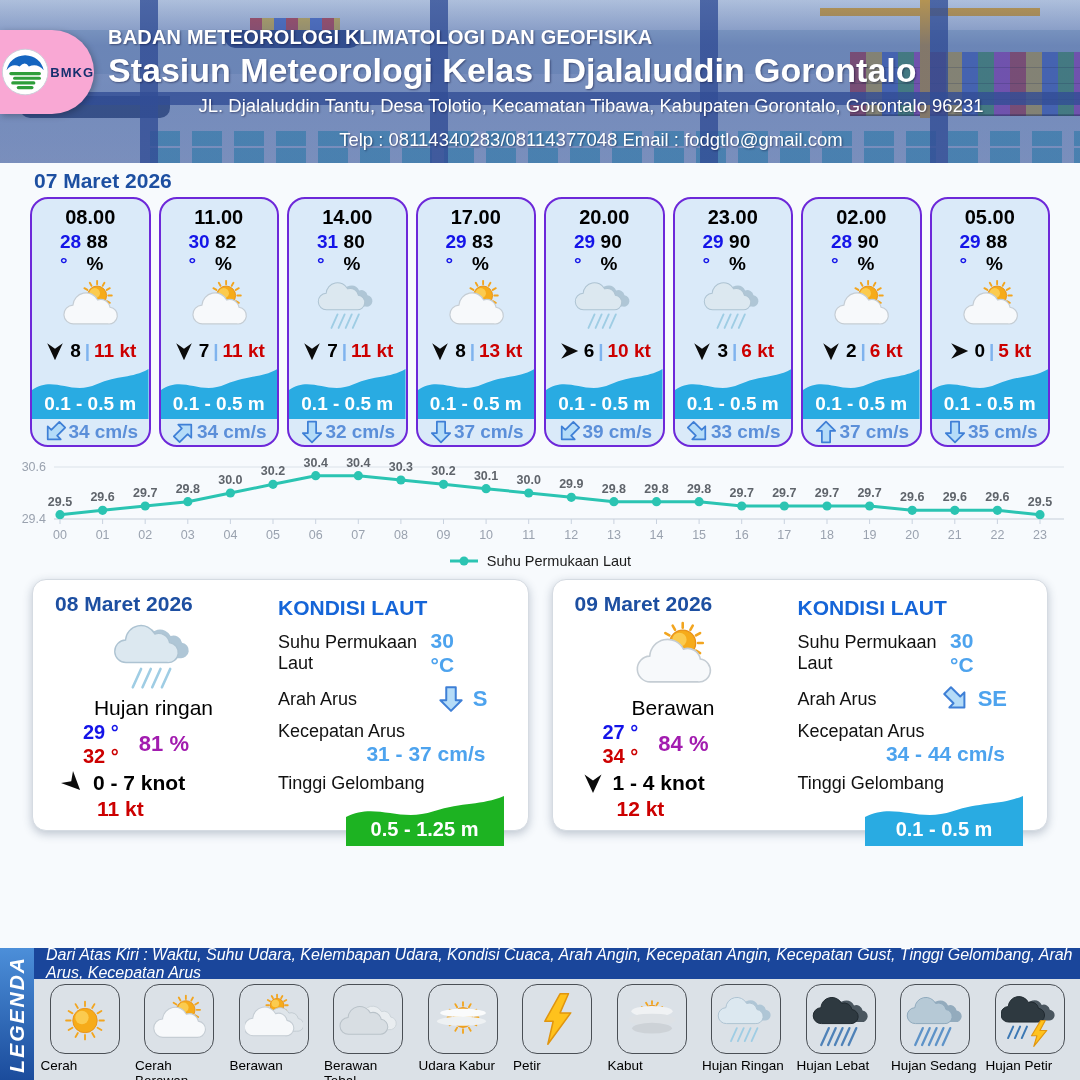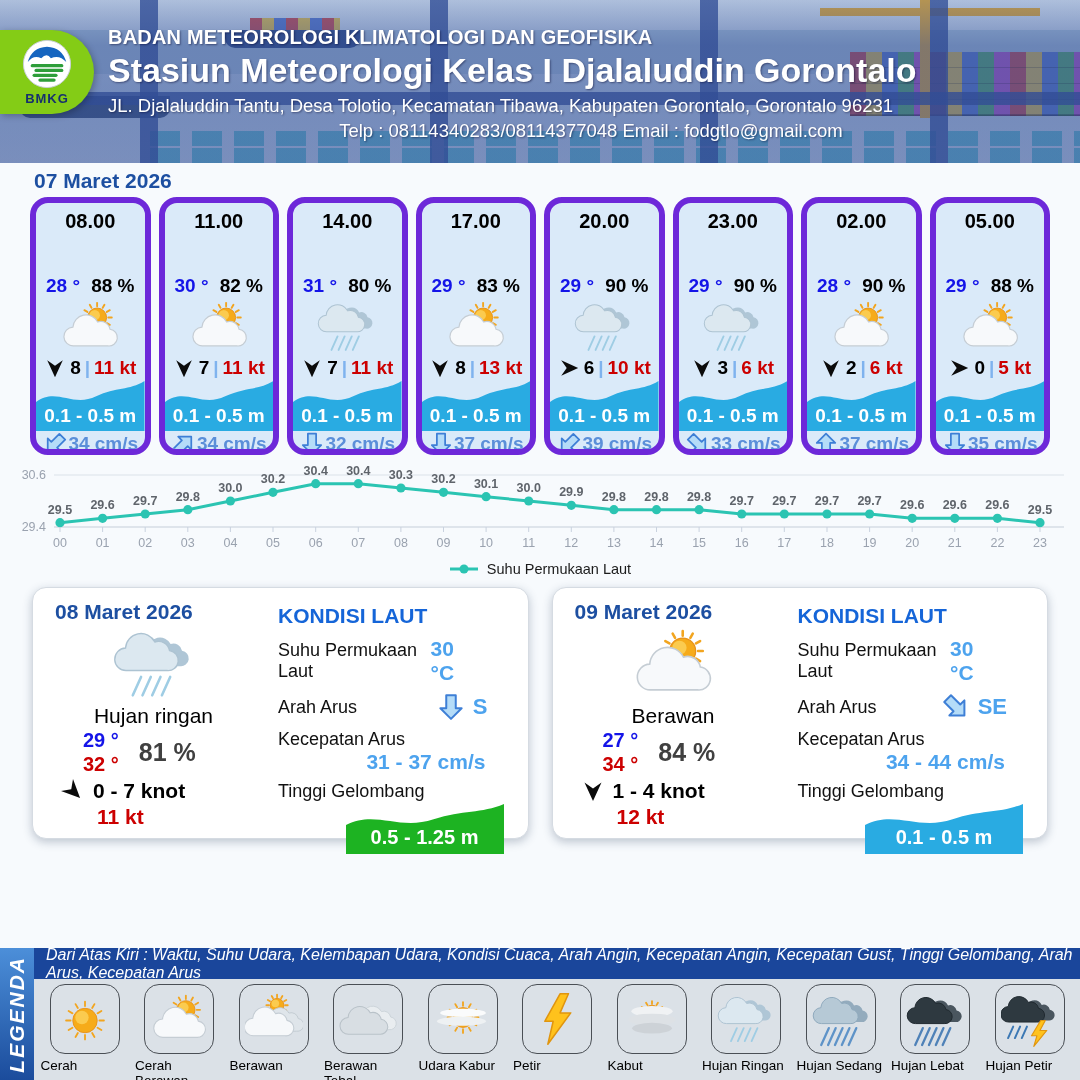--- a/index.html
+++ b/index.html
@@ -23,47 +23,47 @@
     background:repeating-linear-gradient(0deg,rgba(0,0,0,.22) 0 1.5px,transparent 1.5px 16px);}
   .crane-v{position:absolute;right:150px;top:0;width:10px;height:118px;background:#E2AC35;}
   .crane-h{position:absolute;right:40px;top:8px;width:220px;height:8px;background:#E2AC35;}
   .chairs{position:absolute;left:150px;right:0;height:15px;opacity:.95;
     background:repeating-linear-gradient(90deg,#5FBECD 0 30px,transparent 30px 42px);}
   .r1{bottom:17px;} .r2{bottom:0;}
   .mullion{position:absolute;top:0;bottom:0;width:18px;background:rgba(47,79,149,.8);}
   .m1{left:140px;} .m2{left:430px;} .m3{left:700px;} .m4{left:930px;}
   .mull-h{position:absolute;left:0;right:0;top:92px;height:13px;background:rgba(47,79,149,.8);}
   .overlay{position:absolute;inset:0;background:linear-gradient(180deg,rgba(60,84,160,.28) 0%,rgba(52,76,150,.55) 28%,rgba(52,76,150,.55) 100%);}
-  .hdr-capsule{position:absolute;left:0;top:30px;width:94px;height:84px;background:#84cc16;
-    border-radius:0 42px 42px 0;z-index:3;display:flex;flex-direction:column;align-items:center;justify-content:center;
+  .hdr-capsule{position:absolute;left:0;top:30px;width:94px;height:84px;background:#f9a8d4;
+    border-radius:0 42px 42px 0;z-index:3;display:flex;flex-direction:row;align-items:center;justify-content:center;
     box-shadow:2px 2px 6px rgba(0,0,0,.25);}
   .logo-txt{font-size:13px;font-weight:bold;color:#16306E;letter-spacing:1px;margin-top:1px;}
   .hdr-text{position:absolute;left:108px;right:6px;top:26px;z-index:3;color:#fff;text-shadow:1px 1px 2px rgba(0,0,40,.45);}
   .h-agency{font-size:20px;font-weight:bold;letter-spacing:.2px;}
   .h-station{font-size:34px;font-weight:bold;margin-top:2px;}
-  .h-address{font-size:18.5px;margin-top:5px;text-align:left;}
-  .h-contact{font-size:18.5px;margin-top:3px;text-align:center;}
+  .h-address{font-size:18.5px;margin-top:5px;text-align:center;}
+  .h-contact{font-size:18.5px;margin-top:12px;text-align:center;}
 
   
   .titleblock{flex:0 0 auto;text-align:center;padding-top:12px;height:104px;}
   .t-main{font-size:40px;font-weight:800;color:#1750B0;letter-spacing:.5px;
     text-shadow:2px 2px 0 #fff,-2px -2px 0 #fff,3px 3px 4px rgba(20,60,130,.25);}
   .t-sub{font-size:30px;font-weight:bold;color:#4D94DB;margin-top:2px;}
   .validity{display:flex;justify-content:center;gap:110px;font-size:20px;color:#000;margin-top:9px;}
   .v-label{font-weight:bold;}
   .v-val{margin-left:8px;}
 
   
   .fsec{flex:0 0 auto;}
   .f-date{color:#1D4FA1;font-weight:bold;font-size:21px;margin:6px 0 4px 34px;}
   .cards{display:grid;grid-template-columns:repeat(8,1fr);gap:8px;margin:0 30px;}
-  .card{background:#DAEAF9;border:6px solid #6d28d9;border-radius:18px;overflow:hidden;height:246px;
+  .card{background:#DAEAF9;border:2px solid #6d28d9;border-radius:18px;overflow:hidden;height:246px;
     display:flex;flex-direction:column;}
   .c-time{font-weight:bold;font-size:20px;text-align:center;margin-top:7px;}
-  .c-th{display:flex;justify-content:space-between;padding:2px 10px 0;font-weight:bold;font-size:19px;margin-top:40px;}
+  .c-th{display:flex;justify-content:space-between;padding:2px 28px 0;font-weight:bold;font-size:19px;}
   .c-temp{color:#1414E8;} .c-hum{color:#000000;}
   .c-icon{height:62px;display:flex;justify-content:center;align-items:center;}
   .c-wind{display:flex;align-items:center;justify-content:center;gap:4px;font-size:19px;font-weight:bold;height:36px;}
   .c-sep{color:#7FB3EE;}
   .c-gust{color:#CC0000;}
   .c-wave{position:relative;height:52px;flex:0 0 auto;}
   .c-wave svg{position:absolute;inset:0;width:100%;height:100%;}
   .c-wave span{position:absolute;left:0;right:0;bottom:4px;text-align:center;color:#fff;font-weight:bold;font-size:19px;}
   .c-cur{display:flex;align-items:center;justify-content:center;gap:0;flex:1;}
   .c-curval{color:#5B8FD9;font-weight:bold;font-size:19px;}
@@ -78,21 +78,21 @@
   
   .panels{display:grid;grid-template-columns:1fr 1fr;gap:23px;margin:10px 32px 0;flex:0 0 auto;}
   .panel{height:234px;background:#fff;border:1px solid #D5DBE2;border-radius:14px;
     box-shadow:0 3px 10px rgba(40,60,90,.28);display:grid;grid-template-columns:225px 1fr;padding:8px 12px 8px 8px;}
   .p-date{color:#1D4FA1;font-weight:bold;font-size:21px;margin:4px 0 0 14px;}
   .p-icon{height:80px;display:flex;justify-content:center;align-items:center;}
   .p-cond{text-align:center;font-size:21px;}
   .p-th{display:flex;align-items:center;margin-left:42px;gap:20px;}
   .p-temps{display:flex;flex-direction:column;font-weight:bold;font-size:20px;line-height:1.2;}
   .p-tmin{color:#1414E8;} .p-tmax{color:#CC0000;}
-  .p-hum{color:#404040;font-weight:bold;font-size:25px;}
+  .p-hum{color:#a21caf;font-weight:bold;font-size:22px;}
   .p-wind{display:flex;align-items:center;gap:8px;margin:3px 0 0 20px;font-weight:bold;font-size:21px;}
   .p-gust{color:#CC0000;font-weight:bold;font-size:21px;margin:2px 0 0 56px;}
   .p-sea{display:flex;flex-direction:column;}
   .s-title{color:#1565D8;font-weight:bold;font-size:21px;margin:8px 0 2px 12px;}
   .s-row{display:flex;justify-content:space-between;align-items:center;margin:7px 12px 0 12px;}
   .s-label{font-size:18px;color:#111;}
   .s-val{color:#4DA3EE;font-weight:bold;font-size:21px;margin-right:28px;}
   .s-dir{display:flex;align-items:center;gap:7px;color:#4DA3EE;font-weight:bold;font-size:22px;margin-right:16px;}
   .s-speed{color:#4DA3EE;font-weight:bold;font-size:21px;text-align:right;margin:0 30px 0 0;}
   .s-wave{position:relative;width:158px;height:52px;margin:0 12px 0 auto;}
@@ -973,55 +973,55 @@
                 <line x1="44" y1="50" x2="36.35" y2="67" stroke="#9FCDE4" stroke-width="2.4" stroke-linecap="round"></line>
                 <line x1="53" y1="50" x2="45.35" y2="67" stroke="#9FCDE4" stroke-width="2.4" stroke-linecap="round"></line>
               </svg>
             </div>
             <div class="lg-label">Hujan Ringan</div>
           </div>
           <div class="lg-item">
             <div class="lg-box">
               <svg width="58" height="58" viewBox="0 0 76 76">
                 <g transform="translate(28,42) scale(0.66)">
+                  <path d="M8,0 a13,13 0 0 1 -1,-26 a18,18 0 0 1 34,-7 a13,13 0 0 1 17,10 a11,11 0 0 1 -3,23 z" fill="#4A565F"></path>
+                </g>
+                <g transform="translate(6,44) scale(0.8)">
+                  <path d="M8,0 a13,13 0 0 1 -1,-26 a18,18 0 0 1 34,-7 a13,13 0 0 1 17,10 a11,11 0 0 1 -3,23 z" fill="#2E3940" stroke="#1F282E" stroke-width="1.6"></path>
+                </g>
+                <line x1="22" y1="50" x2="12.1" y2="72" stroke="#4F82B8" stroke-width="3" stroke-linecap="round"></line>
+                <line x1="31" y1="50" x2="21.1" y2="72" stroke="#4F82B8" stroke-width="3" stroke-linecap="round"></line>
+                <line x1="40" y1="50" x2="30.1" y2="72" stroke="#4F82B8" stroke-width="3" stroke-linecap="round"></line>
+                <line x1="49" y1="50" x2="39.1" y2="72" stroke="#4F82B8" stroke-width="3" stroke-linecap="round"></line>
+                <line x1="58" y1="50" x2="48.1" y2="72" stroke="#4F82B8" stroke-width="3" stroke-linecap="round"></line>
+              </svg>
+            </div>
+            <div class="lg-label">Hujan Lebat</div>
+          </div>
+          <div class="lg-item">
+            <div class="lg-box">
+              <svg width="58" height="58" viewBox="0 0 76 76">
+                <g transform="translate(28,42) scale(0.66)">
                   <path d="M8,0 a13,13 0 0 1 -1,-26 a18,18 0 0 1 34,-7 a13,13 0 0 1 17,10 a11,11 0 0 1 -3,23 z" fill="#93ABBD"></path>
                 </g>
                 <g transform="translate(6,44) scale(0.8)">
                   <path d="M8,0 a13,13 0 0 1 -1,-26 a18,18 0 0 1 34,-7 a13,13 0 0 1 17,10 a11,11 0 0 1 -3,23 z" fill="#B6C9D6" stroke="#8EA9BC" stroke-width="1.6"></path>
                 </g>
                 <line x1="22" y1="50" x2="12.1" y2="72" stroke="#5E93C8" stroke-width="3" stroke-linecap="round"></line>
                 <line x1="31" y1="50" x2="21.1" y2="72" stroke="#5E93C8" stroke-width="3" stroke-linecap="round"></line>
                 <line x1="40" y1="50" x2="30.1" y2="72" stroke="#5E93C8" stroke-width="3" stroke-linecap="round"></line>
                 <line x1="49" y1="50" x2="39.1" y2="72" stroke="#5E93C8" stroke-width="3" stroke-linecap="round"></line>
                 <line x1="58" y1="50" x2="48.1" y2="72" stroke="#5E93C8" stroke-width="3" stroke-linecap="round"></line>
               </svg>
             </div>
             <div class="lg-label">Hujan Sedang</div>
           </div>
           <div class="lg-item">
             <div class="lg-box">
               <svg width="58" height="58" viewBox="0 0 76 76">
-                <g transform="translate(28,42) scale(0.66)">
-                  <path d="M8,0 a13,13 0 0 1 -1,-26 a18,18 0 0 1 34,-7 a13,13 0 0 1 17,10 a11,11 0 0 1 -3,23 z" fill="#4A565F"></path>
-                </g>
-                <g transform="translate(6,44) scale(0.8)">
-                  <path d="M8,0 a13,13 0 0 1 -1,-26 a18,18 0 0 1 34,-7 a13,13 0 0 1 17,10 a11,11 0 0 1 -3,23 z" fill="#2E3940" stroke="#1F282E" stroke-width="1.6"></path>
-                </g>
-                <line x1="22" y1="50" x2="12.1" y2="72" stroke="#4F82B8" stroke-width="3" stroke-linecap="round"></line>
-                <line x1="31" y1="50" x2="21.1" y2="72" stroke="#4F82B8" stroke-width="3" stroke-linecap="round"></line>
-                <line x1="40" y1="50" x2="30.1" y2="72" stroke="#4F82B8" stroke-width="3" stroke-linecap="round"></line>
-                <line x1="49" y1="50" x2="39.1" y2="72" stroke="#4F82B8" stroke-width="3" stroke-linecap="round"></line>
-                <line x1="58" y1="50" x2="48.1" y2="72" stroke="#4F82B8" stroke-width="3" stroke-linecap="round"></line>
-              </svg>
-            </div>
-            <div class="lg-label">Hujan Lebat</div>
-          </div>
-          <div class="lg-item">
-            <div class="lg-box">
-              <svg width="58" height="58" viewBox="0 0 76 76">
                 <g transform="translate(28,40) scale(0.62)">
                   <path d="M8,0 a13,13 0 0 1 -1,-26 a18,18 0 0 1 34,-7 a13,13 0 0 1 17,10 a11,11 0 0 1 -3,23 z" fill="#4A565F"></path>
                 </g>
                 <g transform="translate(4,42) scale(0.78)">
                   <path d="M8,0 a13,13 0 0 1 -1,-26 a18,18 0 0 1 34,-7 a13,13 0 0 1 17,10 a11,11 0 0 1 -3,23 z" fill="#2E3940" stroke="#1F282E" stroke-width="1.6"></path>
                 </g>
                 <line x1="16" y1="48" x2="9.25" y2="63" stroke="#3C78B4" stroke-width="2.6" stroke-linecap="round"></line>
                 <line x1="25" y1="48" x2="18.25" y2="63" stroke="#3C78B4" stroke-width="2.6" stroke-linecap="round"></line>
                 <line x1="34" y1="48" x2="27.25" y2="63" stroke="#3C78B4" stroke-width="2.6" stroke-linecap="round"></line>
                 <path d="M52,40 L40,60 L47,60 L43,74 L60,53 L51,53 L58,40 Z" fill="#FFC21C" stroke="#E0950F" stroke-width="1.5" stroke-linejoin="round"></path>

